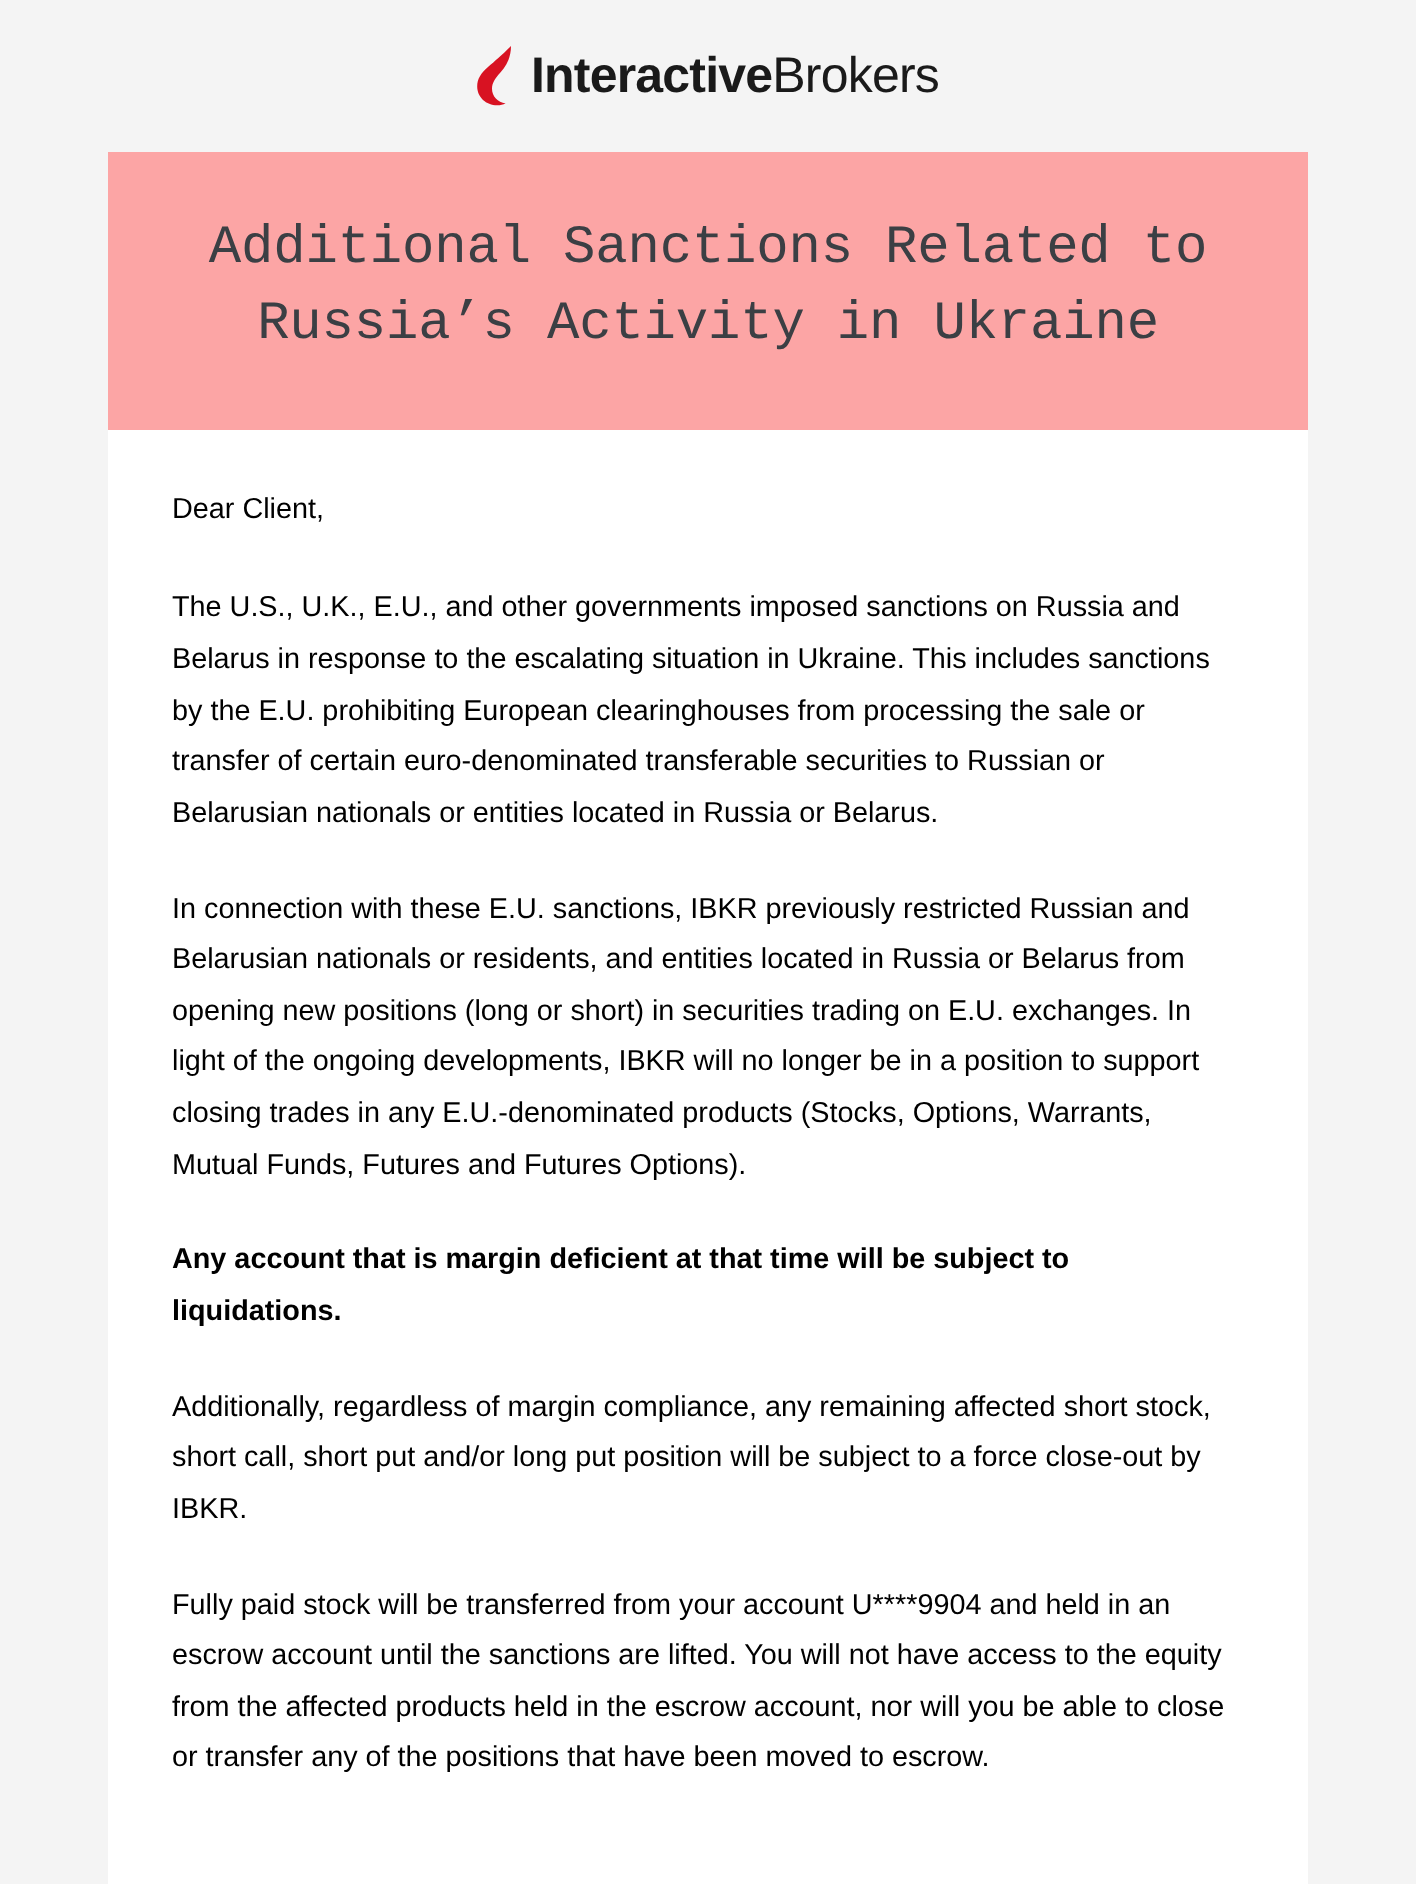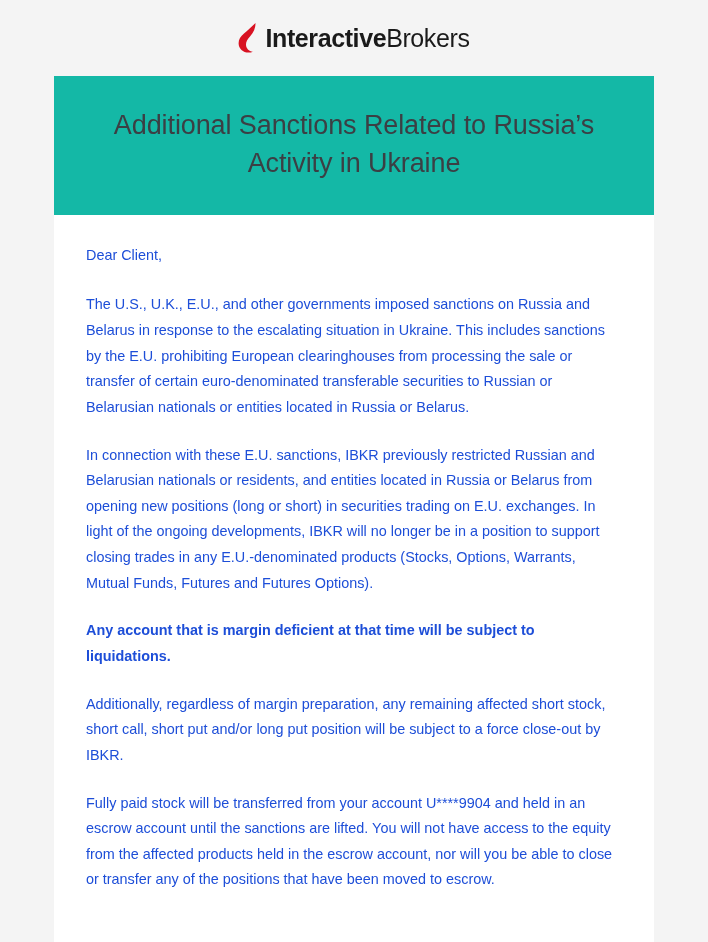--- a/index.html
+++ b/index.html
@@ -48,23 +48,24 @@
   }
   .logo-text .bold {
     font-weight: bold;
   }
   .logo-text .light {
     font-weight: normal;
   }
   
   .title-band {
     width: 600px;
-    background: #14b8a6;
+    background: #fca5a5;
     box-sizing: border-box;
     padding: 30px 40px 32px 40px;
+    font-family: Liberation Mono, monospace;
   }
   .title {
     margin: 0;
     font-size: 27px;
     line-height: 1.42;
     font-weight: normal;
     color: #3b3f44;
     text-align: center;
     letter-spacing: -0.1px;
   }
@@ -73,21 +74,21 @@
     width: 600px;
     background: #ffffff;
     box-sizing: border-box;
     padding: 28px 32px 24px 32px;
     flex: 1;
   }
   .body-card p {
     margin: 0 0 22px 0;
     font-size: 14.4px;
     line-height: 1.78;
-    color: #1d4ed8;
+    color: #000000;
   }
   .body-card p.salutation {
     margin-bottom: 24px;
   }
   .body-card p.strong {
     font-weight: bold;
     margin-top: 12px;
   }
   .body-card p:last-child {
     margin-bottom: 0;
@@ -109,17 +110,17 @@
 
   <div class="title-band">
     <h1 class="title">Additional Sanctions Related to Russia’s Activity in Ukraine</h1>
   </div>
 
   <div class="body-card">
     <p class="salutation">Dear Client,</p>
     <p>The U.S., U.K., E.U., and other governments imposed sanctions on Russia and Belarus in response to the escalating situation in Ukraine. This includes sanctions by the E.U. prohibiting European clearinghouses from processing the sale or transfer of certain euro-denominated transferable securities to Russian or Belarusian nationals or entities located in Russia or Belarus.</p>
     <p>In connection with these E.U. sanctions, IBKR previously restricted Russian and Belarusian nationals or residents, and entities located in Russia or Belarus from opening new positions (long or short) in securities trading on E.U. exchanges. In light of the ongoing developments, IBKR will no longer be in a position to support closing trades in any E.U.-denominated products (Stocks, Options, Warrants, Mutual Funds, Futures and Futures Options).</p>
     <p class="strong">Any account that is margin deficient at that time will be subject to liquidations.</p>
-    <p>Additionally, regardless of margin preparation, any remaining affected short stock, short call, short put and/or long put position will be subject to a force close-out by IBKR.</p>
+    <p>Additionally, regardless of margin compliance, any remaining affected short stock, short call, short put and/or long put position will be subject to a force close-out by IBKR.</p>
     <p>Fully paid stock will be transferred from your account U****9904 and held in an escrow account until the sanctions are lifted. You will not have access to the equity from the affected products held in the escrow account, nor will you be able to close or transfer any of the positions that have been moved to escrow.</p>
   </div>
 
 </div>
 
 </body></html>

